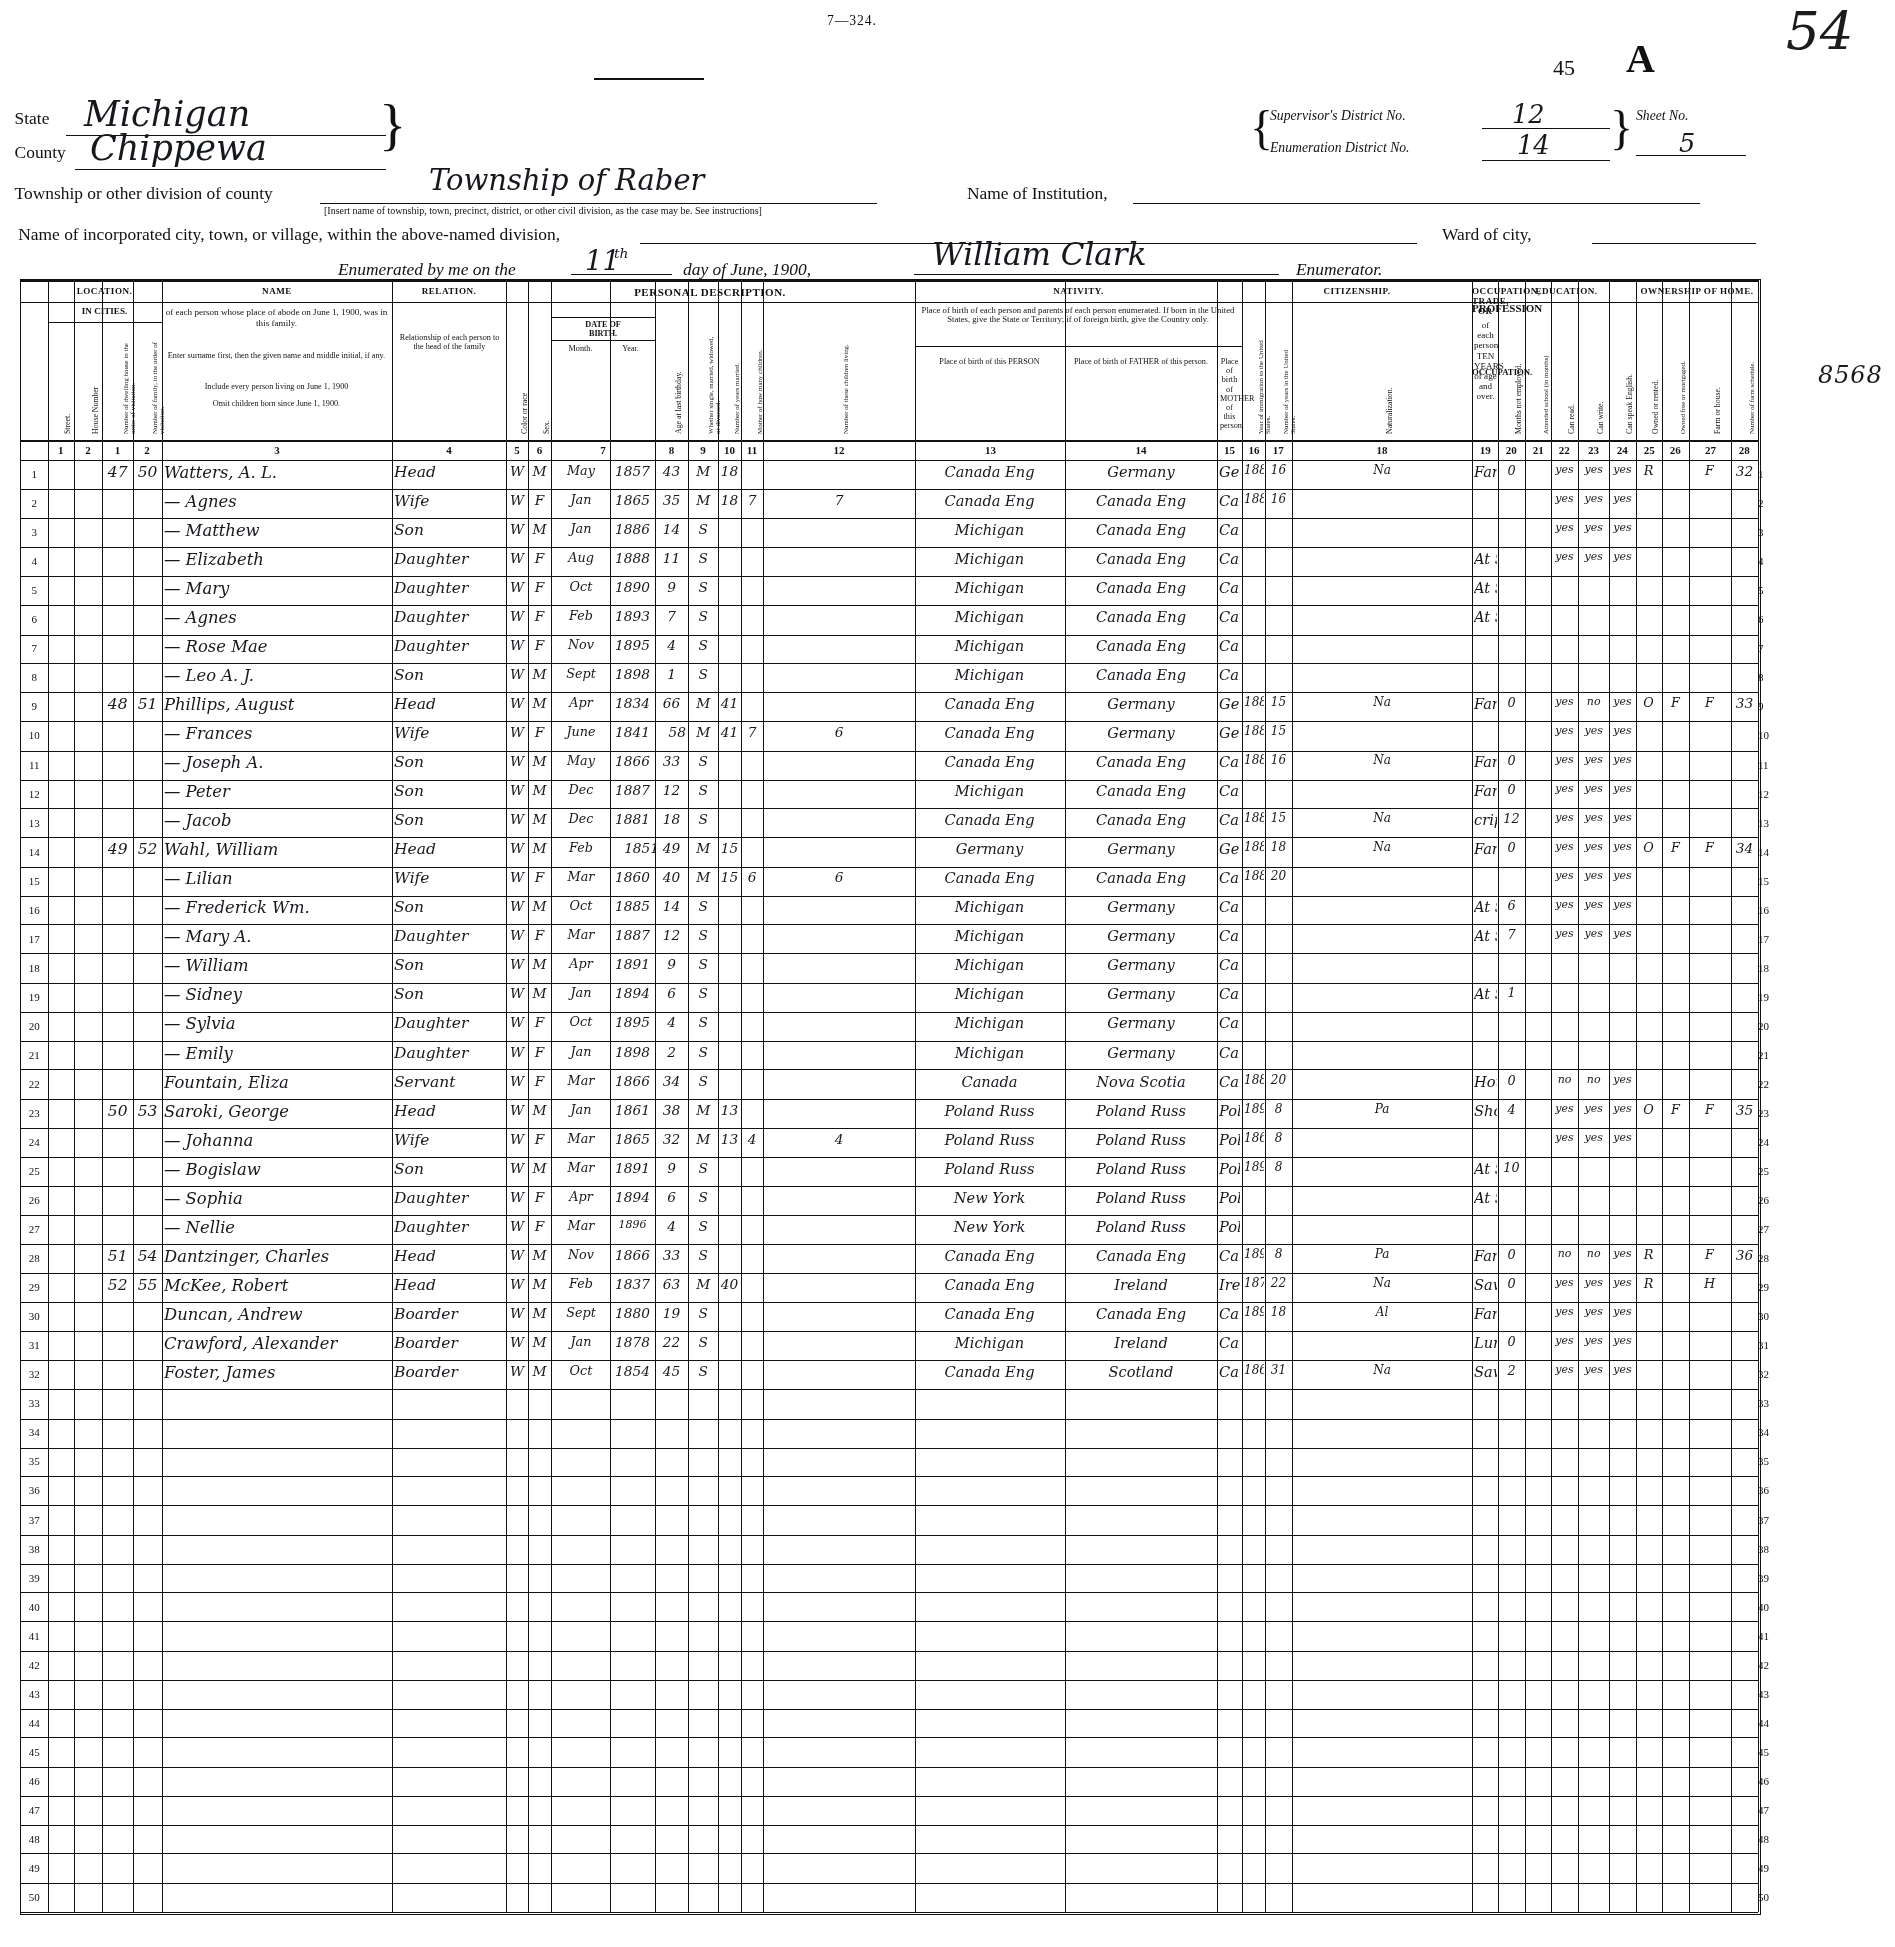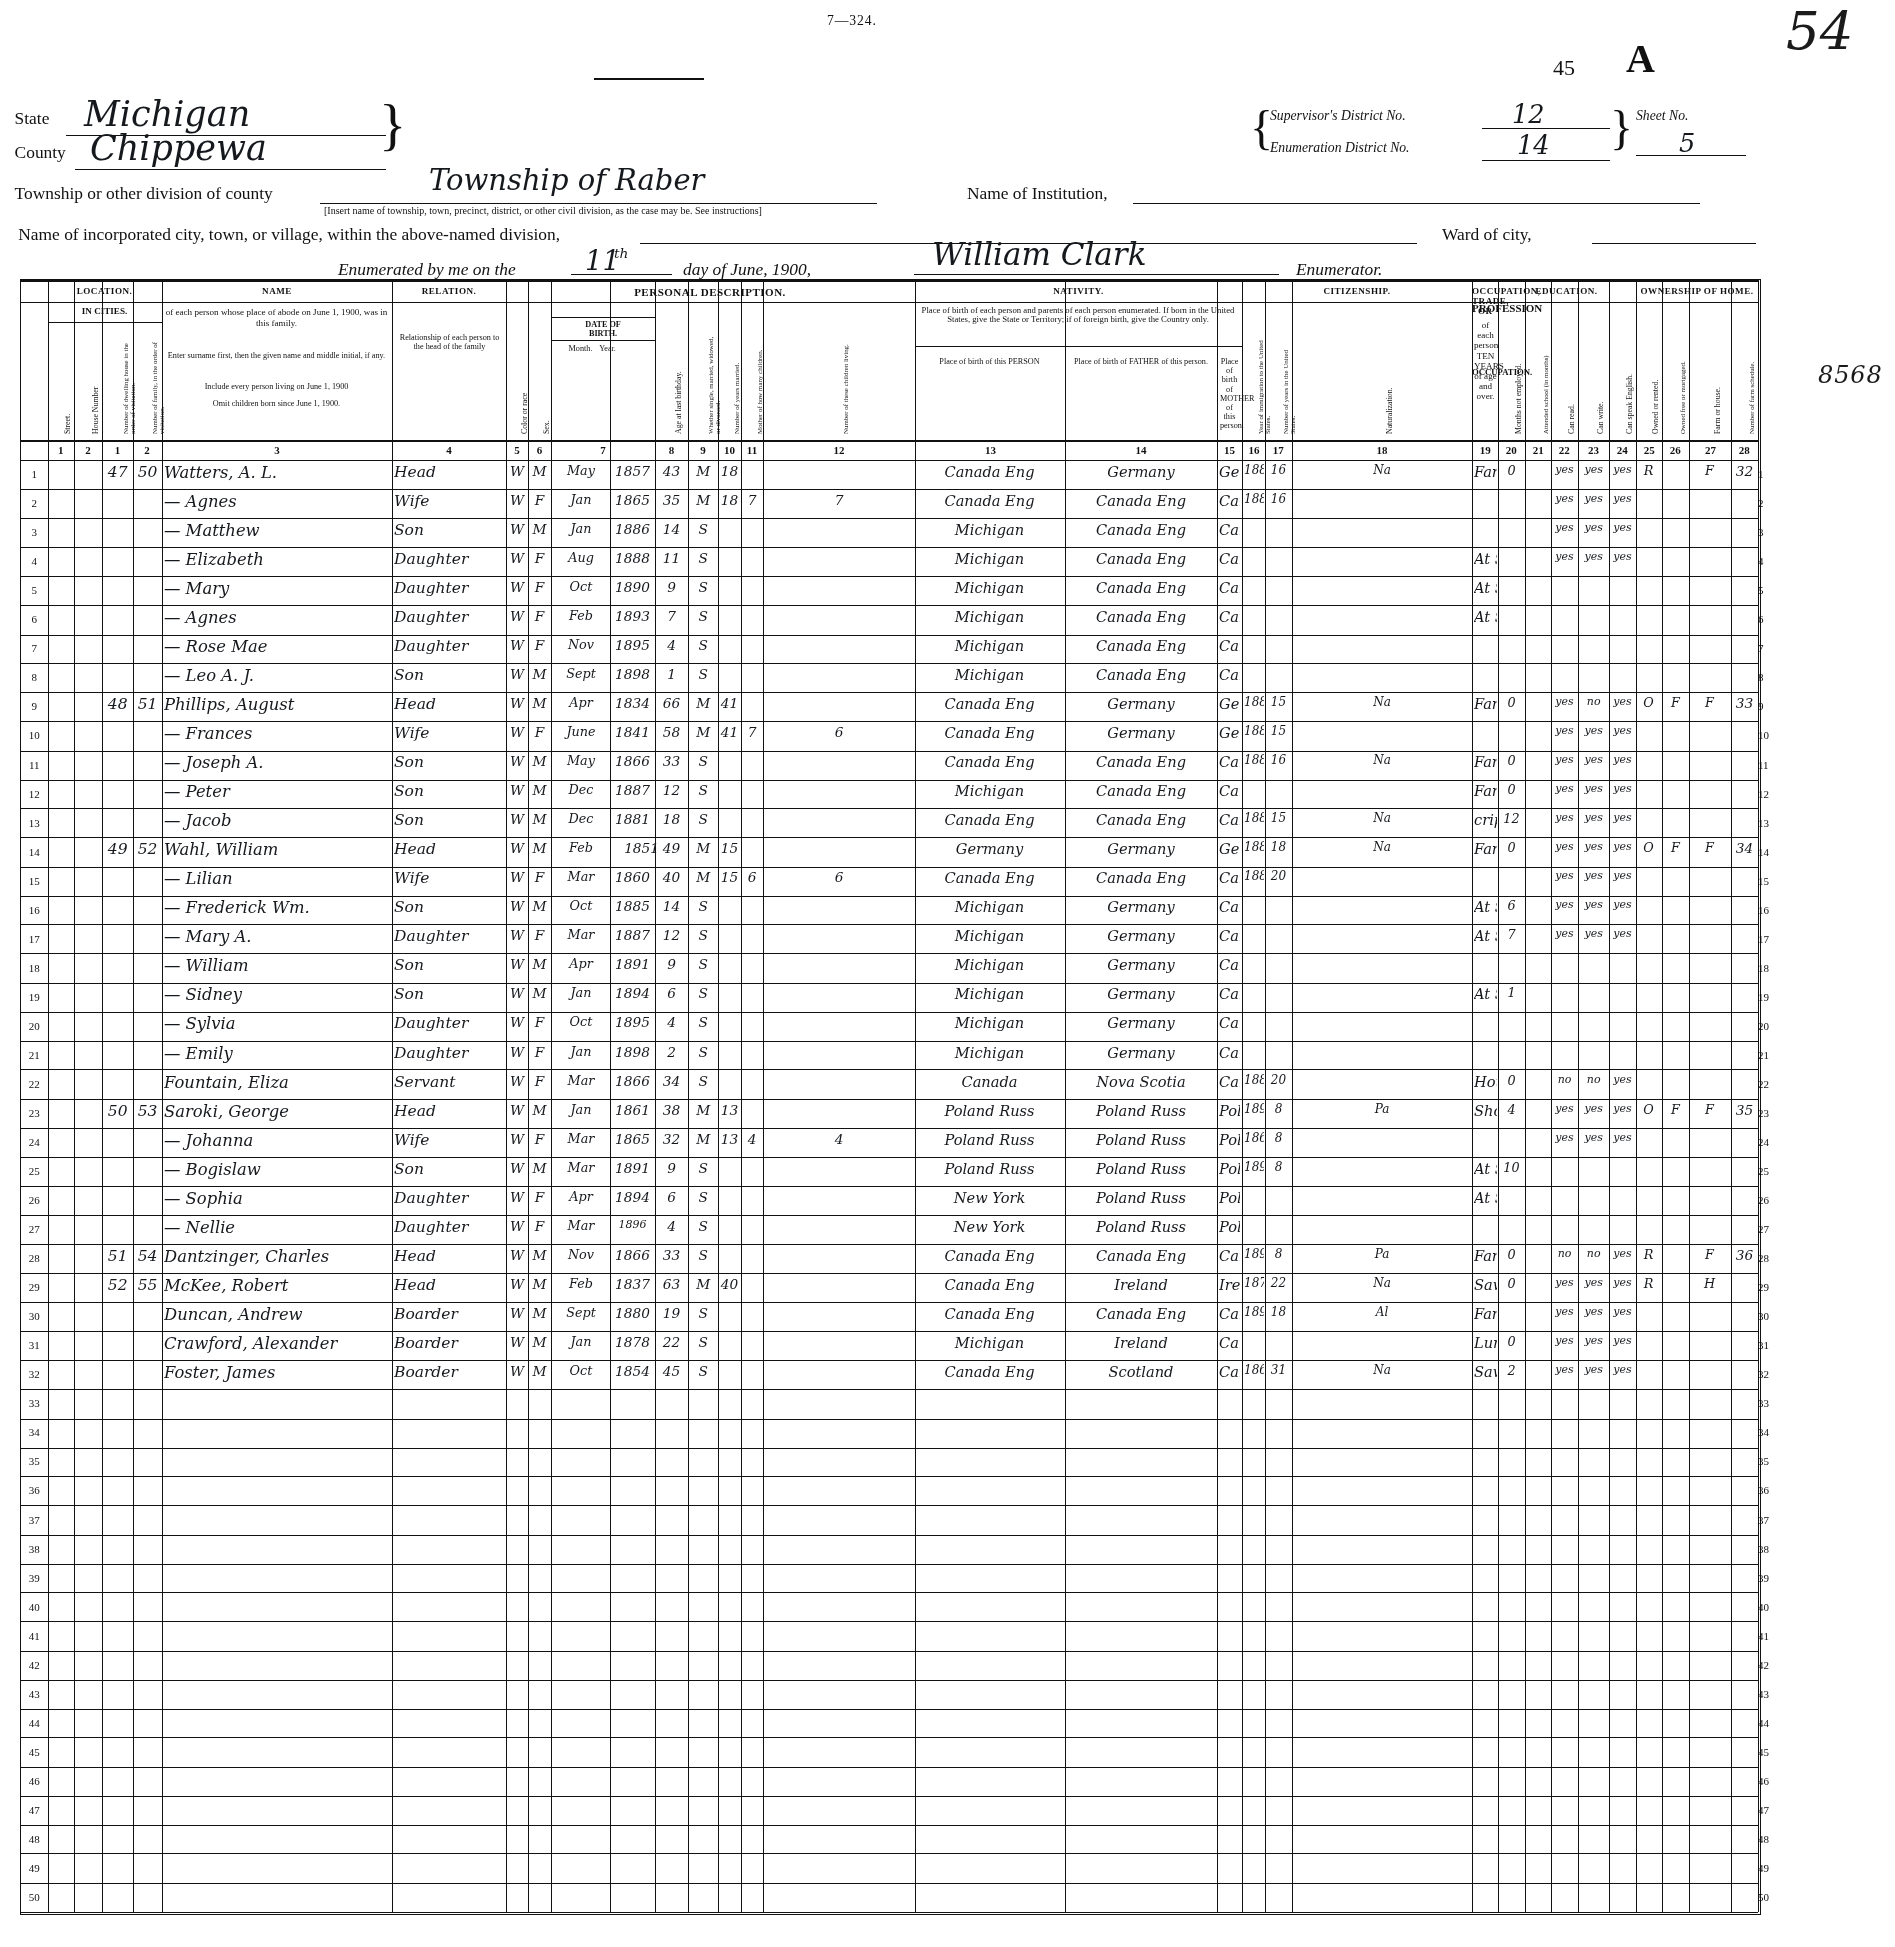--- a/index.html
+++ b/index.html
@@ -174,21 +174,21 @@
       <div class="vert" style="left: 1494px; top: 154px; font-size: 7.8px;">Months not employed.</div>
       <div class="vert" style="left: 1521px; top: 154px; width: 101px; white-space: normal; text-align: left; font-size: 6.9px; line-height: 1.05;">Attended school (in months)</div>
       <div class="vert" style="left: 1547px; top: 154px; font-size: 7.8px;">Can read.</div>
       <div class="vert" style="left: 1576px; top: 154px; font-size: 7.8px;">Can write.</div>
       <div class="vert" style="left: 1605px; top: 154px; font-size: 7.8px;">Can speak English.</div>
       <div class="vert" style="left: 1631px; top: 154px; font-size: 7.8px;">Owned or rented.</div>
       <div class="vert" style="left: 1658px; top: 154px; width: 101px; white-space: normal; text-align: left; font-size: 6.9px; line-height: 1.05;">Owned free or mortgaged.</div>
       <div class="vert" style="left: 1693px; top: 154px; font-size: 7.8px;">Farm or house.</div>
       <div class="vert" style="left: 1727px; top: 154px; width: 101px; white-space: normal; text-align: left; font-size: 6.9px; line-height: 1.05;">Number of farm schedule.</div>
       <div class="hdr-txt" style="left: 530px; top: 64px; width: 59px;;font-size:8.2px">Month.</div>
-      <div class="hdr-txt" style="left: 564px; top: 64px; width: 45px;;font-size:8.2px">Year.</div>
+      <div class="hdr-txt" style="left: 587px; top: 64px; width: 45px;;font-size:8.2px">Year.</div>
       <div class="hdr-txt" style="left: 896px; top: 77px; width: 145px;;font-size:8.2px">Place of birth of this PERSON</div>
       <div class="hdr-txt" style="left: 1047px; top: 77px; width: 146px;;font-size:8.2px">Place of birth of FATHER of this person.</div>
       <div class="hdr-txt" style="left: 1199px; top: 77px; width: 19px;;font-size:8.2px">Place of birth of MOTHER of this person.</div>
       <div class="colnum" style="left: 26.5px; top: 164px; width: 26.5px;">1</div>
       <div class="colnum" style="left: 53px; top: 164px; width: 28px;">2</div>
       <div class="colnum" style="left: 81px; top: 164px; width: 31px;">1</div>
       <div class="colnum" style="left: 112px; top: 164px; width: 28px;">2</div>
       <div class="colnum" style="left: 141px; top: 164px; width: 230px;">3</div>
       <div class="colnum" style="left: 371px; top: 164px; width: 114px;">4</div>
       <div class="colnum" style="left: 485px; top: 164px; width: 22px;">5</div>
@@ -409,21 +409,21 @@
       <div class="cellhw" style="left: 1616px; top: 415px; width: 23px; text-align: center; font-size: 12.8px; overflow: hidden;">O</div>
       <div class="cellhw" style="left: 1643px; top: 415px; width: 23px; text-align: center; font-size: 12.8px; overflow: hidden;">F</div>
       <div class="cellhw" style="left: 1669px; top: 415px; width: 39px; text-align: center; font-size: 12.8px; overflow: hidden;">F</div>
       <div class="cellhw" style="left: 1712px; top: 415px; width: 23px; text-align: center; font-size: 13.7px; overflow: hidden;">33</div>
       <div class="cellhw" style="left: 143px; top: 444px; width: 227px; text-align: left; font-size: 16.4px; overflow: hidden;">— Frances</div>
       <div class="cellhw" style="left: 373px; top: 444px; width: 111px; text-align: left; font-size: 15.5px; overflow: hidden;">Wife</div>
       <div class="cellhw" style="left: 487px; top: 444px; width: 18.3px; text-align: center; font-size: 13.7px; overflow: hidden;">W</div>
       <div class="cellhw" style="left: 509px; top: 444px; width: 19px; text-align: center; font-size: 13.7px; overflow: hidden;">F</div>
       <div class="cellhw" style="left: 532px; top: 444px; width: 56px; text-align: center; font-size: 12.8px; overflow: hidden;">June</div>
       <div class="cellhw" style="left: 591px; top: 444px; width: 41px; text-align: center; font-size: 13.7px; overflow: hidden;">1841</div>
-      <div class="cellhw" style="left: 636px; top: 444px; width: 29px; text-align: center; font-size: 13.7px; overflow: hidden;">58</div>
+      <div class="cellhw" style="left: 636px; top: 444px; width: 29px; text-align: right; font-size: 13.7px; overflow: hidden;">58</div>
       <div class="cellhw" style="left: 669px; top: 444px; width: 26.5px; text-align: center; font-size: 13.7px; overflow: hidden;">M</div>
       <div class="cellhw" style="left: 699px; top: 444px; width: 19px; text-align: center; font-size: 13.7px; overflow: hidden;">41</div>
       <div class="cellhw" style="left: 722px; top: 444px; width: 18.3px; text-align: center; font-size: 13.7px; overflow: hidden;">7</div>
       <div class="cellhw" style="left: 744px; top: 444px; width: 148px; text-align: center; font-size: 13.7px; overflow: hidden;">6</div>
       <div class="cellhw" style="left: 895px; top: 444px; width: 147px; text-align: center; font-size: 14.6px; overflow: hidden;">Canada Eng</div>
       <div class="cellhw" style="left: 1046px; top: 444px; width: 148px; text-align: center; font-size: 14.6px; overflow: hidden;">Germany</div>
       <div class="cellhw" style="left: 1198px; top: 444px; width: 21px; text-align: center; font-size: 14.6px; overflow: hidden;">Germany</div>
       <div class="cellhw" style="left: 1223px; top: 444px; width: 20px; text-align: center; font-size: 12px; overflow: hidden;">1885</div>
       <div class="cellhw" style="left: 1246px; top: 444px; width: 23px; text-align: center; font-size: 12px; overflow: hidden;">15</div>
       <div class="cellhw" style="left: 1532px; top: 444px; width: 23px; text-align: center; font-size: 11px; overflow: hidden;">yes</div>

